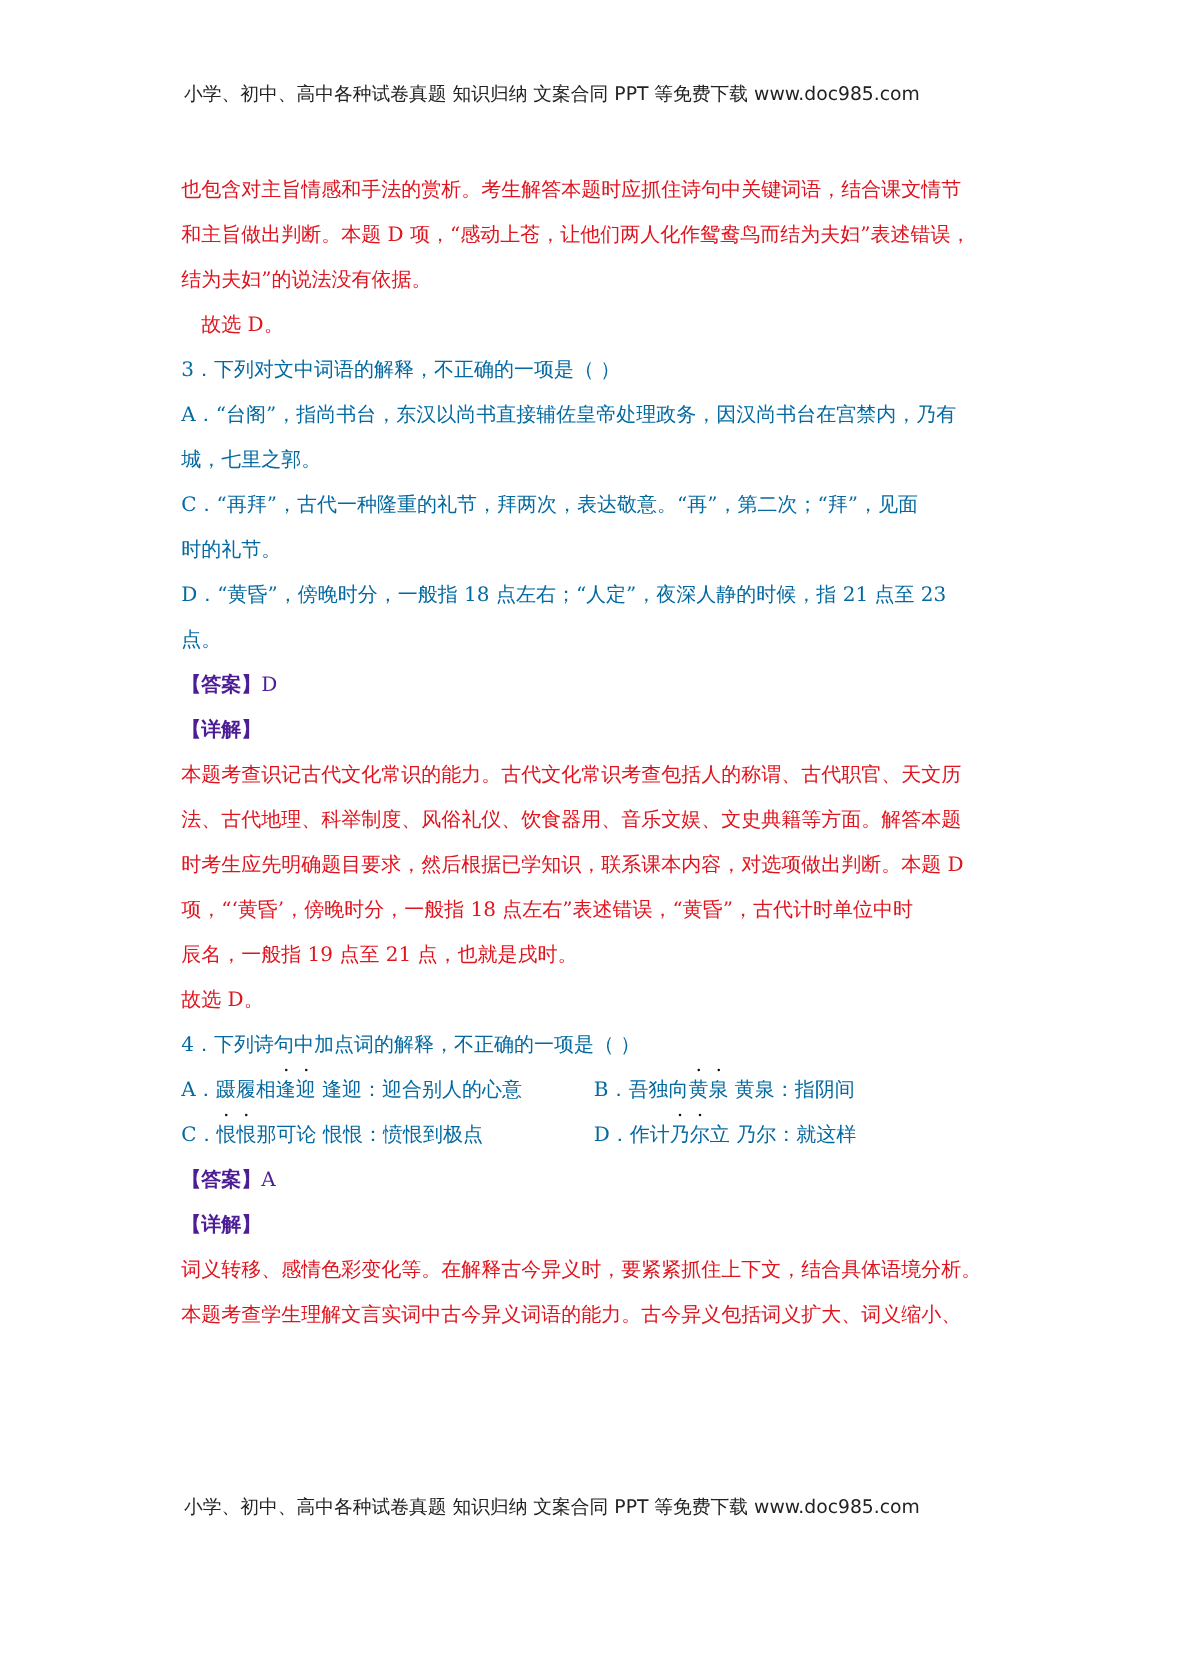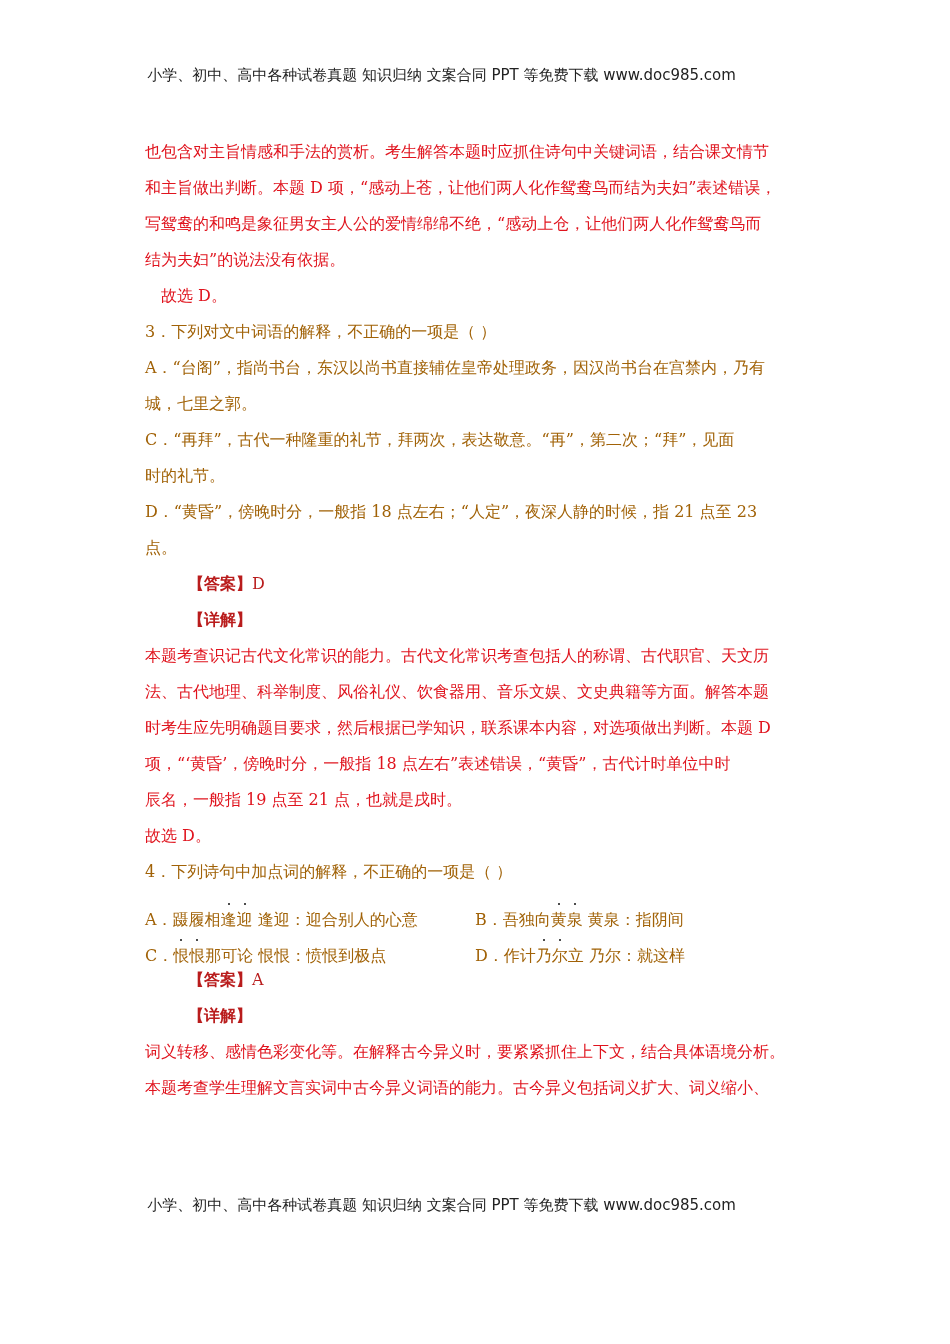--- a/index.html
+++ b/index.html
@@ -30,37 +30,35 @@
       position: absolute;
       left: 145px;
       top: 134px;
       width: 665px;
     }
     .line {
       font-size: 16px;
       line-height: 36px;
       height: 36px;
       white-space: nowrap;
-      color: #a16207;
+      color: #0369a1;
     }
     .red { color: #e0141e; }
     .indent { padding-left: 16px; }
     .tag {
-      color: #b91c1c;
-      margin-left: 43px;
+      color: #4c1d95;
     }
     .tag .br {
       font-weight: bold;
     }
     .opts {
       display: flex;
     }
     .opt {
       width: 330px;
-      margin-top: 12px;
     }
     .dot {
       position: relative;
       display: inline-block;
     }
     .dot::before {
       content: "";
       position: absolute;
       top: 1px;
       left: 50%;
@@ -74,21 +72,20 @@
 </head>
 <body>
 
 <div class="header">小学、初中、高中各种试卷真题 知识归纳 文案合同 PPT 等免费下载   www.doc985.com</div>
 
 <div class="content">
 
   <div>
     <div class="line red">也包含对主旨情感和手法的赏析。考生解答本题时应抓住诗句中关键词语，结合课文情节</div>
     <div class="line red">和主旨做出判断。本题 D 项，“感动上苍，让他们两人化作鸳鸯鸟而结为夫妇”表述错误，</div>
-    <div class="line red">写鸳鸯的和鸣是象征男女主人公的爱情绵绵不绝，“感动上仓，让他们两人化作鸳鸯鸟而</div>
     <div class="line red">结为夫妇”的说法没有依据。</div>
     <div class="line red indent">故选 D。</div>
   </div>
 
   <div>
     <div class="line">3．下列对文中词语的解释，不正确的一项是（  ）</div>
     <div class="line">A．“台阁”，指尚书台，东汉以尚书直接辅佐皇帝处理政务，因汉尚书台在宫禁内，乃有</div>
     <div class="line">城，七里之郭。</div>
     <div class="line">C．“再拜”，古代一种隆重的礼节，拜两次，表达敬意。“再”，第二次；“拜”，见面</div>
     <div class="line">时的礼节。</div>

